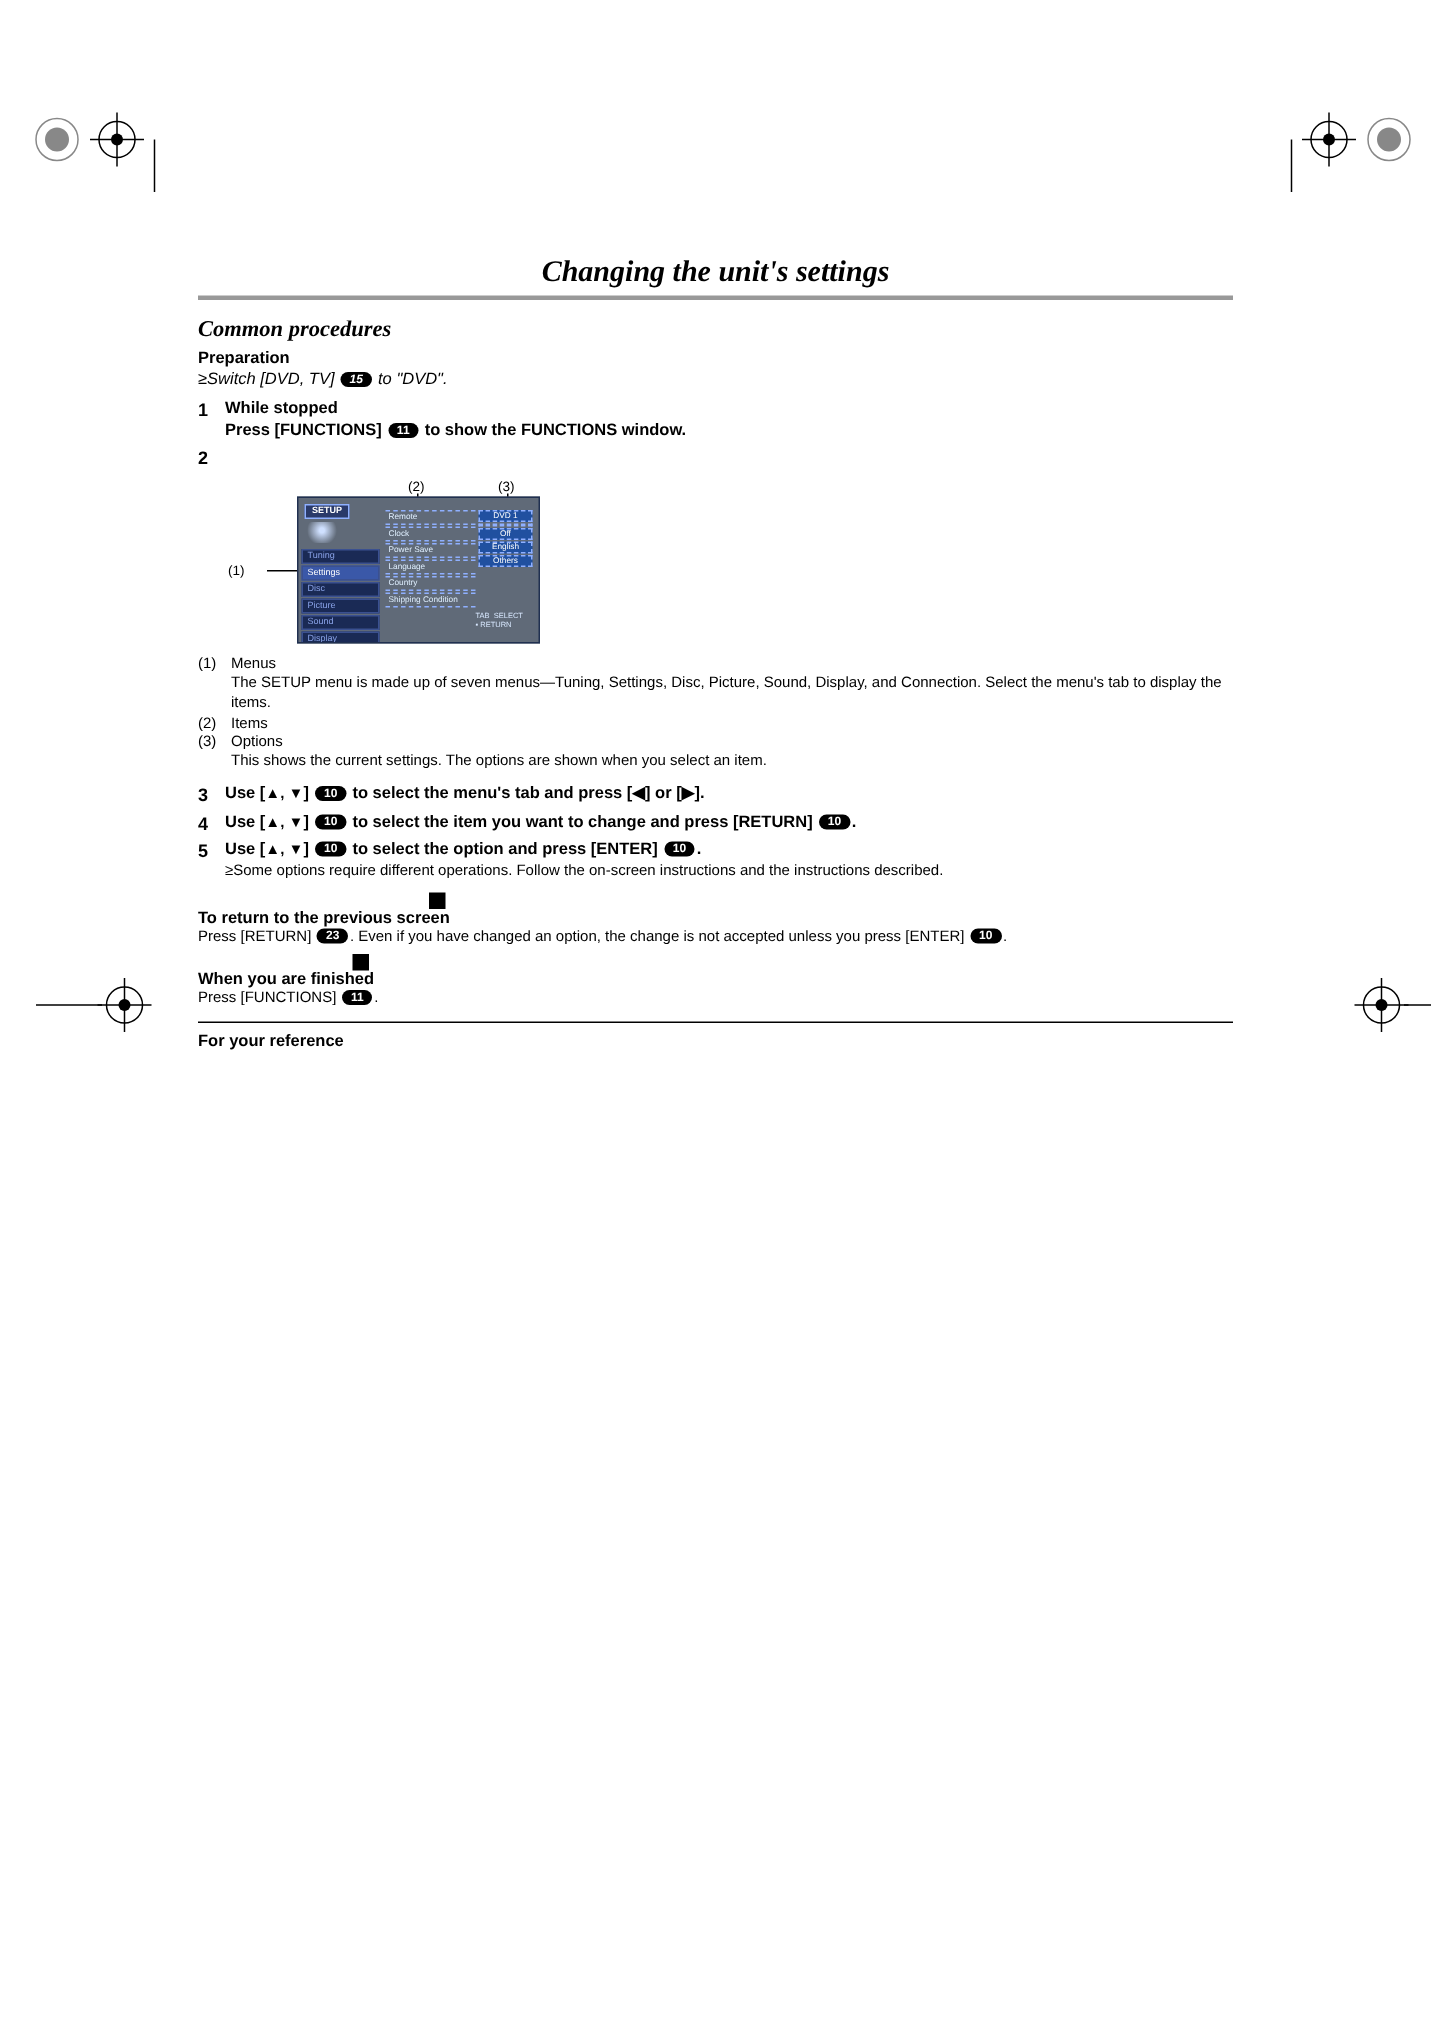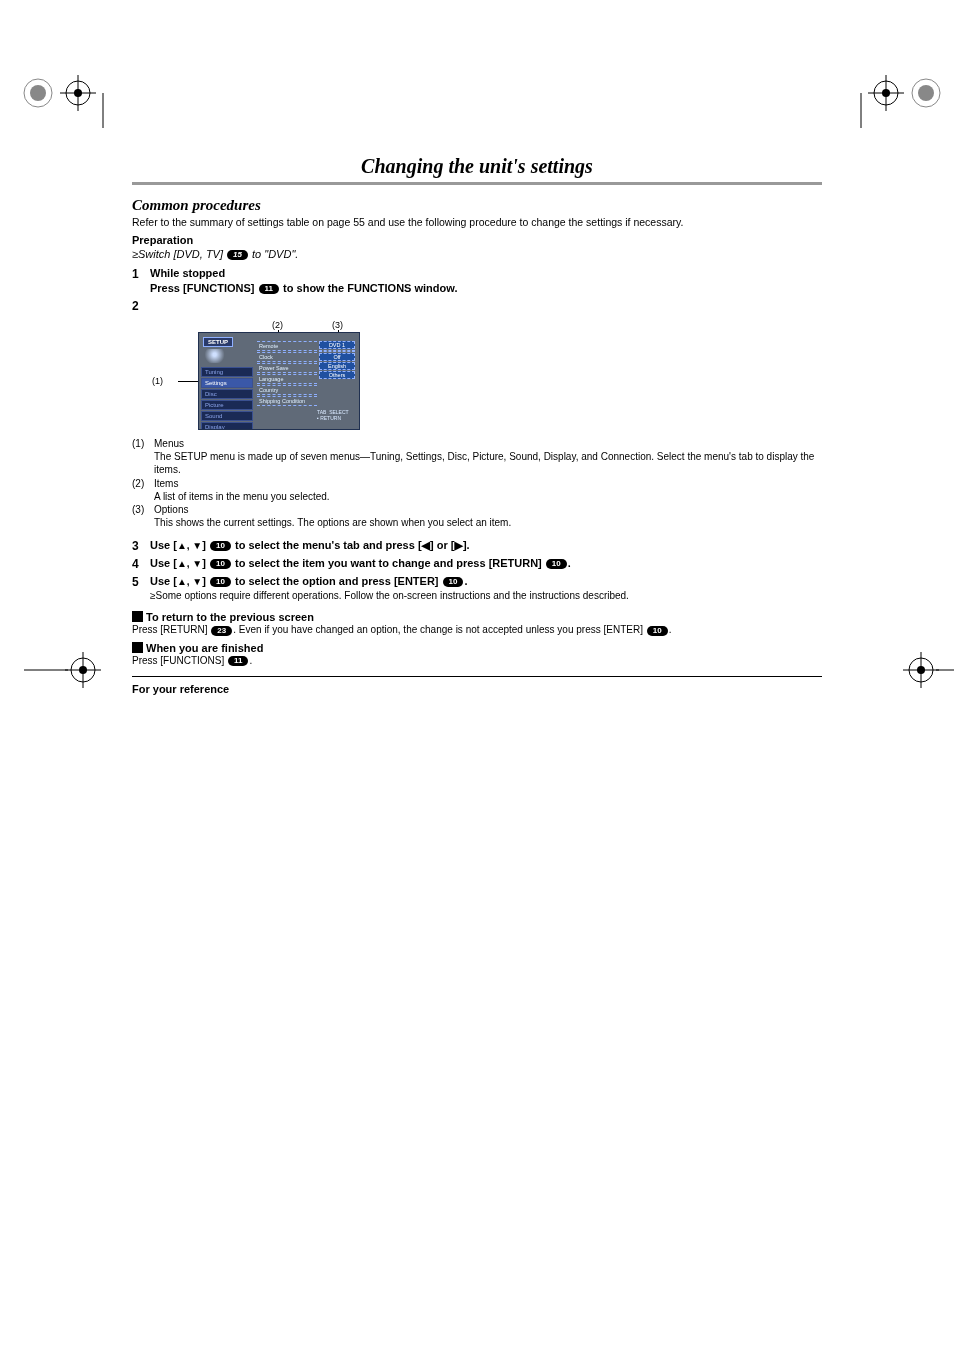--- a/index.html
+++ b/index.html
@@ -13,21 +13,21 @@
     position: relative;
   }
   .crop-mark {
     position: absolute;
     width: 80px;
     height: 80px;
   }
   .crop-mark svg { display:block; }
   .page {
     width: 690px;
-    margin: 0 auto;
+    margin: 15px auto;
     padding-top: 155px;
     padding-bottom: 80px;
   }
   .page-title {
     font-style: italic;
     font-weight: bold;
     font-size: 20px;
     text-align: center;
     margin: 0 0 4px 0;
     font-family: "Times New Roman", Times, serif;
@@ -146,21 +146,21 @@
   }
   .tick-v {
     position:absolute; width:0; border-left:1px solid #000; height:8px;
   }
   .defs { margin: 2px 0 8px 0; }
   .def-row { display:flex; margin: 1px 0; }
   .def-num { width: 22px; flex:0 0 22px; font-size:10px; }
   .def-label { width: 56px; flex:0 0 56px; font-size:10px; }
   .def-text-full { margin-left: 22px; font-size:10px; line-height:1.35; }
   .black-box-head {
-    display: inline-flex; align-items:center; margin: 6px 0 1px 0;
+    display: inline-flex; align-items:flex-end; margin: 6px 0 1px 0; flex-direction: column;
   }
   .black-sq {
     display:inline-block; width:11px; height:11px; background:#000; margin-right:3px;
   }
   .bbh-text { font-weight:bold; font-size:11px; }
   hr.thin {
     border:none; border-top:1px solid #000; margin: 10px 0 6px 0;
   }
   .fyr { font-weight:bold; margin-bottom:2px; }
   .page-num {
@@ -259,21 +259,20 @@
     <line x1="45" y1="-20" x2="45" y2="8" stroke="#000"></line>
   </svg>
 </div>
 
 <div class="page">
 
   <h1 class="page-title">Changing the unit's settings</h1>
   <hr class="thick">
 
   <h2 class="section-title">Common procedures</h2>
-  <p class="intro">Refer to the summary of settings table on page 55 and use the following procedure to change the settings if necessary.</p>
 
   <div class="subhead">Preparation</div>
   <div class="bullet-line">
     <span>≥Switch [DVD, TV] </span><span class="ref-badge">15</span><span> to "DVD".</span>
   </div>
 
   
   <div class="step-row">
     <div class="step-num">1</div>
     <div class="step-body">
@@ -340,21 +339,20 @@
     <div class="def-row">
       <div class="def-num">(1)</div>
       <div class="def-label">Menus</div>
     </div>
     <div class="def-text-full">The SETUP menu is made up of seven menus—Tuning, Settings, Disc, Picture, Sound, Display, and Connection. Select the menu's tab to display the items.</div>
 
     <div class="def-row">
       <div class="def-num">(2)</div>
       <div class="def-label">Items</div>
     </div>
-    <div class="def-text-full">A list of items in the menu you selected.</div>
 
     <div class="def-row">
       <div class="def-num">(3)</div>
       <div class="def-label">Options</div>
     </div>
     <div class="def-text-full">This shows the current settings. The options are shown when you select an item.</div>
   </div>
 
   
   <div class="step-row">

